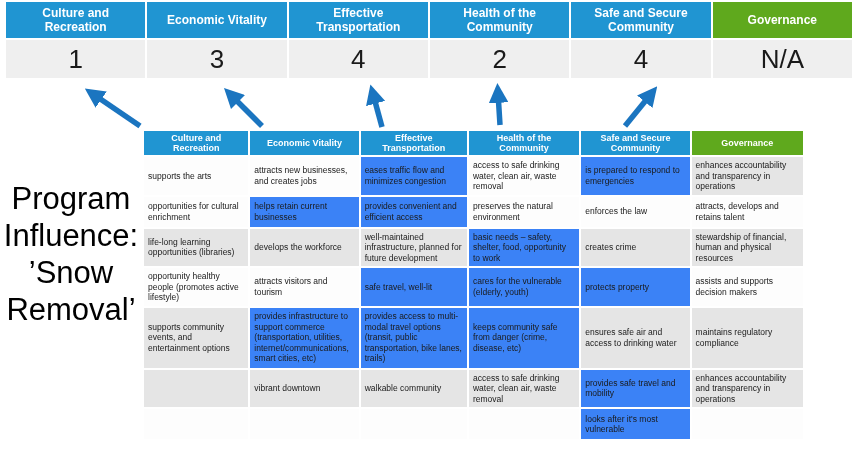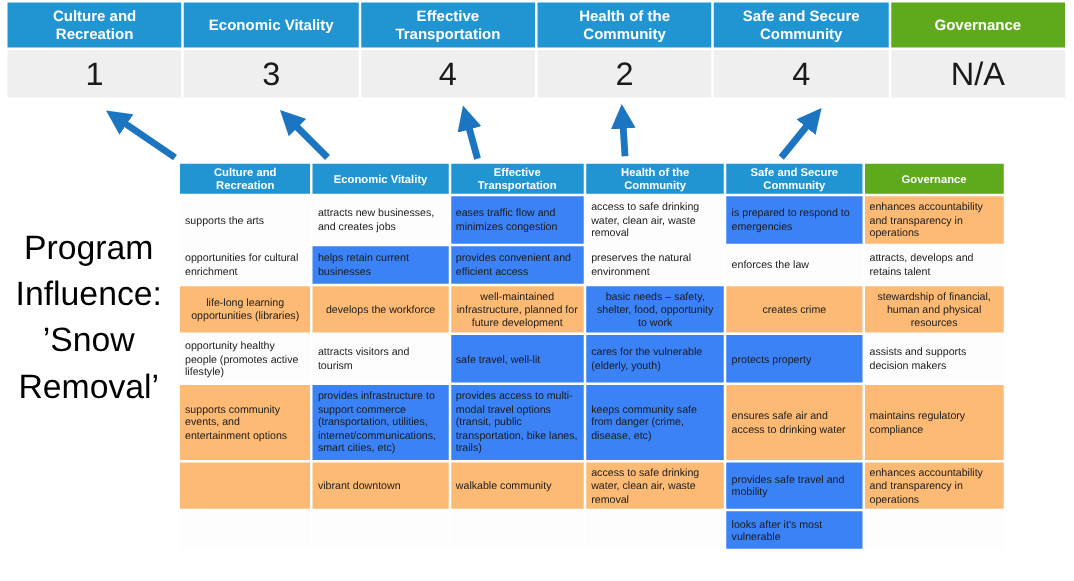--- a/index.html
+++ b/index.html
@@ -21,38 +21,38 @@
   #scores{position:absolute;left:6px;top:40px;width:846px;height:38px;display:flex;gap:2px;}
   .score-cell{
     flex:1;display:flex;align-items:center;justify-content:center;
     background:#EFEFEF;color:#1a1a1a;font-size:26px;line-height:26px;
   }
   
   #arrow-layer{position:absolute;left:0;top:0;width:859px;height:465px;pointer-events:none;}
   
   #program-title{
     position:absolute;left:0;top:180px;width:142px;
-    font-size:27px;line-height:37px;color:#000;text-align:center;white-space:pre-line;
+    font-size:31px;line-height:37px;color:#000;text-align:center;white-space:pre-line;
   }
   
   #matrix-wrap{position:absolute;left:142px;top:129px;width:663px;}
   table#matrix{border-collapse:separate;border-spacing:2px;table-layout:fixed;width:663px;background:#ffffff;}
   #matrix th{
     color:#ffffff;font-weight:bold;font-size:9px;line-height:10px;text-align:center;
     padding:2px 3px;vertical-align:middle;
   }
   #matrix th.blue{background:#2095D2;}
   #matrix th.green{background:#5FA91D;}
   #matrix td{
     font-size:8.5px;line-height:10.5px;color:#1a1a1a;
     padding:3px 4px;vertical-align:middle;box-sizing:border-box;
     word-wrap:break-word;
   }
   #matrix td.white{background:#fdfdfd;}
-  #matrix td.gray{background:#fdba74;}
+  #matrix td.gray{background:#e5e5e5;}
   #matrix td.yellow{background:#3b82f6;}
 </style>
 </head>
 <body>
 
 <div id="banner">
     <div class="banner-cell blue">Culture and Recreation</div>
     <div class="banner-cell blue">Economic Vitality</div>
     <div class="banner-cell blue">Effective Transportation</div>
     <div class="banner-cell blue">Health of the Community</div>
@@ -119,21 +119,21 @@
           <td class="gray">enhances accountability and transparency in operations</td>
         </tr>
         <tr style="height: 30px;">
           <td class="white">opportunities for cultural enrichment</td>
           <td class="yellow">helps retain current businesses</td>
           <td class="yellow">provides convenient and efficient access</td>
           <td class="white">preserves the natural environment</td>
           <td class="white">enforces the law</td>
           <td class="white">attracts, develops and retains talent</td>
         </tr>
-        <tr style="height: 32px; text-align: center;">
+        <tr style="height: 32px;">
           <td class="gray">life-long learning opportunities (libraries)</td>
           <td class="gray">develops the workforce</td>
           <td class="gray">well-maintained infrastructure, planned for future development</td>
           <td class="yellow">basic needs – safety, shelter, food, opportunity to work</td>
           <td class="gray">creates crime</td>
           <td class="gray">stewardship of financial, human and physical resources</td>
         </tr>
         <tr style="height: 30px;">
           <td class="white">opportunity healthy people (promotes active lifestyle)</td>
           <td class="white">attracts visitors and tourism</td>

